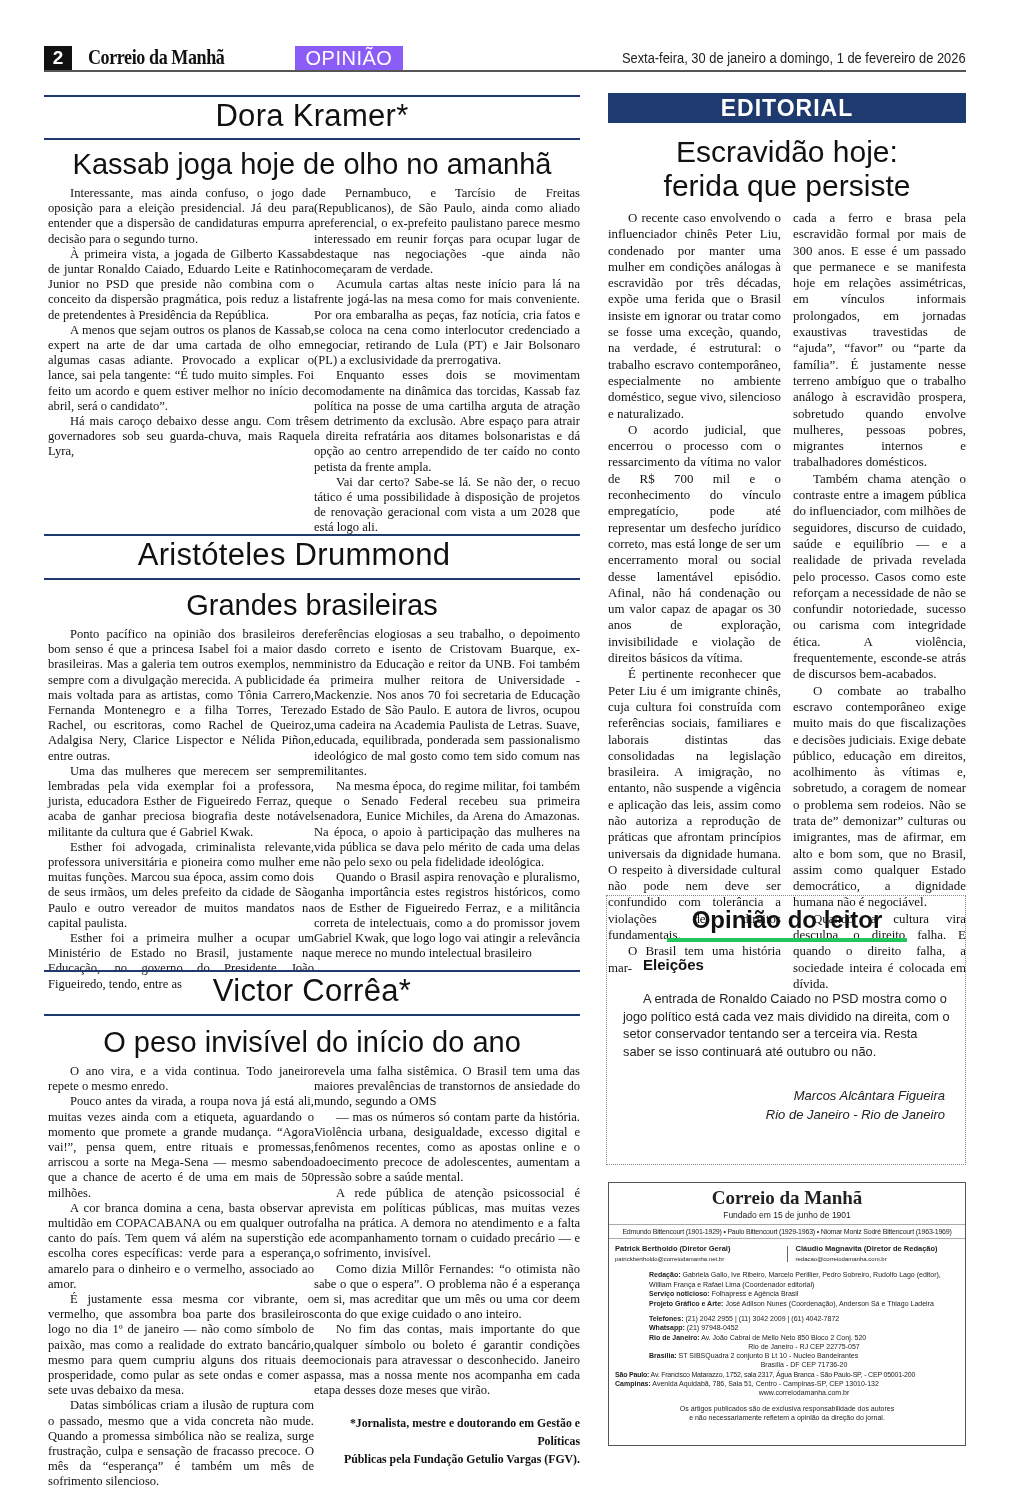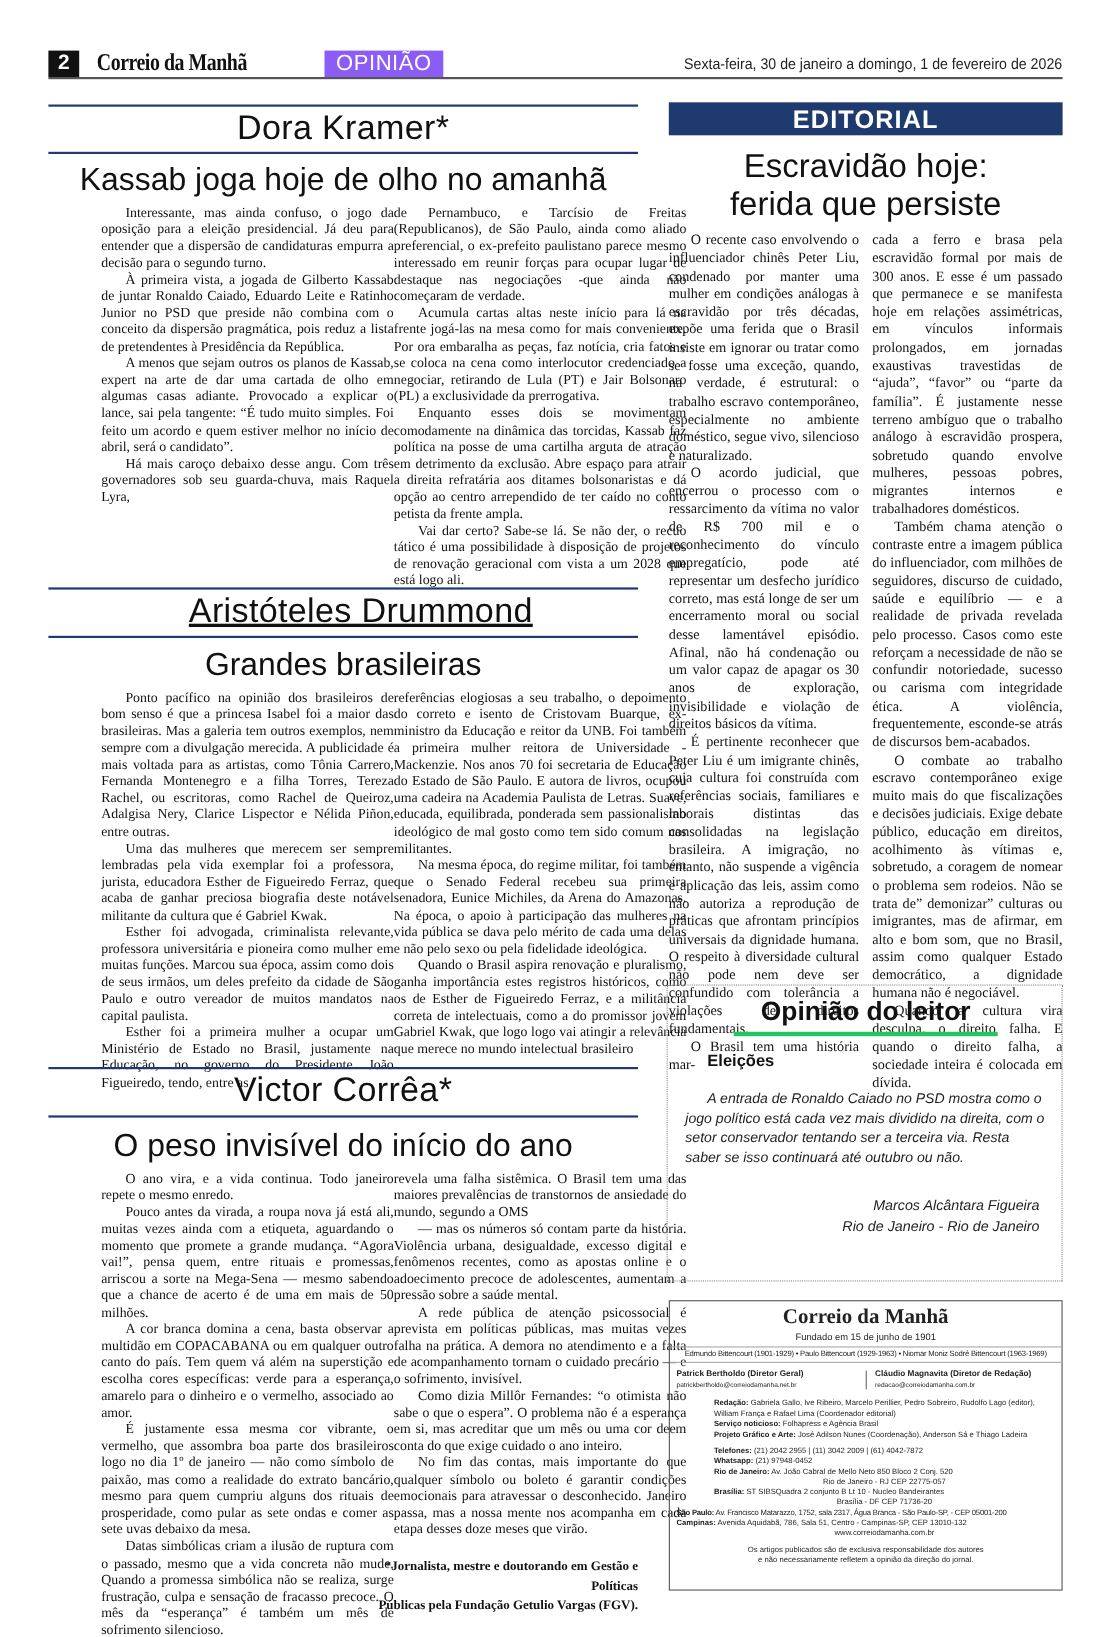--- a/index.html
+++ b/index.html
@@ -11,36 +11,36 @@
   .brand { position: absolute; left: 44px; top: -2px; font-family: "Liberation Serif", serif; font-weight: bold; font-size: 22px; letter-spacing: -0.5px; transform: scaleX(0.82); transform-origin: left; }
   .section-tag { position: absolute; left: 251px; top: 0; width: 108px; height: 24px; background: #8b5cf6; color: #fff; font-family: "Liberation Sans", sans-serif; font-size: 20px; text-align: center; line-height: 24px; letter-spacing: 0.5px; }
   .dateline { position: absolute; right: 0; top: 4px; font-family: "Liberation Sans", sans-serif; font-size: 14px; color: #222; transform: scaleX(0.92); transform-origin: right; }
 
   .col-rule-top { position: absolute; height: 2px; background: #1e3a6e; }
   .col-rule-bottom { position: absolute; height: 2px; background: #1e3a6e; }
 
   .author-h { position: absolute; text-align: center; font-family: "Liberation Sans", sans-serif; font-size: 31px; color: #111; letter-spacing: 0.3px; }
   .headline { position: absolute; text-align: center; font-family: "Liberation Sans", sans-serif; font-size: 29px; color: #111; }
 
-  .body-cols { position: absolute; display: flex; gap: 0; margin-left: 44px; }
+  .body-cols { position: absolute; display: flex; gap: 0; }
   .body-col { flex: 1; font-size: 12.6px; line-height: 15.2px; text-align: justify; hyphens: auto; }
   .body-col p { text-indent: 22px; }
   .body-col p.noindent { text-indent: 0; }
 
   .editorial-bar { position: absolute; left: 608px; top: 93px; width: 358px; height: 30px; background: #1e3a6e; color: #fff; font-family: "Liberation Sans", sans-serif; font-weight: bold; font-size: 23px; text-align: center; line-height: 30px; letter-spacing: 1px; }
   .ed-headline { position: absolute; left: 608px; top: 135px; width: 358px; text-align: center; font-family: "Liberation Sans", sans-serif; font-size: 30px; line-height: 34px; }
   .ed-cols { position: absolute; left: 608px; top: 210px; width: 358px; display: flex; gap: 12px; }
   .ed-col { flex: 1; font-size: 12.9px; line-height: 16.3px; text-align: justify; }
   .ed-col p { text-indent: 20px; }
   .ed-col p.noindent { text-indent: 0; }
 
   .leitor-box { position: absolute; left: 606px; top: 895px; width: 360px; height: 270px; border: 1px dotted #888; }
   .leitor-title { position: absolute; left: 60px; top: 10px; width: 240px; text-align: center; font-family: "Liberation Sans", sans-serif; font-weight: bold; font-size: 24px; padding-bottom: 4px; border-bottom: 4px solid #22c55e; }
   .leitor-sub { position: absolute; left: 36px; top: 60px; font-family: "Liberation Sans", sans-serif; font-weight: bold; font-size: 15px; }
-  .leitor-text { position: absolute; left: 16px; top: 94px; width: 328px; font-family: "Liberation Sans", sans-serif; font-size: 12.8px; line-height: 17.5px; color: #222; text-indent: 20px; font-style: italic; }
+  .leitor-text { position: absolute; left: 16px; top: 94px; width: 328px; font-family: "Liberation Sans", sans-serif; font-size: 12.8px; line-height: 17.5px; color: #222; text-indent: 20px; }
   .leitor-sign { position: absolute; right: 20px; top: 190px; text-align: right; font-family: "Liberation Sans", sans-serif; font-style: italic; font-size: 13px; line-height: 19px; color: #222; }
 
   .expediente { position: absolute; left: 608px; top: 1182px; width: 358px; height: 264px; border: 1px solid #555; font-family: "Liberation Sans", sans-serif; color: #222; }
   .exp-brand { text-align: center; font-family: "Liberation Serif", serif; font-weight: bold; font-size: 19px; margin-top: 4px; }
   .exp-founded { text-align: center; font-size: 8.5px; margin-top: 1px; }
   .exp-founders { font-size: 7px; text-align: center; border-top: 1px solid #aaa; border-bottom: 1px solid #aaa; padding: 3px 0; margin-top: 4px; white-space: nowrap; letter-spacing: -0.2px; }
   .exp-directors { display: flex; padding: 5px 6px 2px 6px; font-size: 7.5px; }
   .exp-directors div { flex: 1; line-height: 10px; }
   .exp-directors .sep { flex: 0 0 1px; background: #666; margin: 2px 8px; }
   .exp-directors .email { font-size: 6px; }
@@ -75,21 +75,21 @@
   </div>
   <div class="body-col">
     <p class="noindent">de Pernambuco, e Tarcísio de Freitas (Republicanos), de São Paulo, ainda como aliado preferencial, o ex-prefeito paulistano parece mesmo interessado em reunir forças para ocupar lugar de destaque nas negociações -que ainda não começaram de verdade.</p>
     <p>Acumula cartas altas neste início para lá na frente jogá-las na mesa como for mais conveniente. Por ora embaralha as peças, faz notícia, cria fatos e se coloca na cena como interlocutor credenciado a negociar, retirando de Lula (PT) e Jair Bolsonaro (PL) a exclusividade da prerrogativa.</p>
     <p>Enquanto esses dois se movimentam comodamente na dinâmica das torcidas, Kassab faz política na posse de uma cartilha arguta de atração em detrimento da exclusão. Abre espaço para atrair a direita refratária aos ditames bolsonaristas e dá opção ao centro arrependido de ter caído no conto petista da frente ampla.</p>
     <p>Vai dar certo? Sabe-se lá. Se não der, o recuo tático é uma possibilidade à disposição de projetos de renovação geracional com vista a um 2028 que está logo ali.</p>
   </div>
 </div>
 
 <div class="col-rule-top" style="left:44px; top:534px; width:536px;"></div>
-<div class="author-h" style="left:60px; top:537px; width:536px;text-decoration:underline;">Aristóteles Drummond</div>
+<div class="author-h" style="left:26px; top:537px; width:536px;">Aristóteles Drummond</div>
 <div class="col-rule-bottom" style="left:44px; top:578px; width:536px;"></div>
 <div class="headline" style="left:44px; top:589px; width:536px;">Grandes brasileiras</div>
 <div class="body-cols" style="left:48px; top:627px; width:532px;">
   <div class="body-col">
     <p>Ponto pacífico na opinião dos brasileiros de bom senso é que a princesa Isabel foi a maior das brasileiras. Mas a galeria tem outros exemplos, nem sempre com a divulgação merecida. A publicidade é mais voltada para as artistas, como Tônia Carrero, Fernanda Montenegro e a filha Torres, Tereza Rachel, ou escritoras, como Rachel de Queiroz, Adalgisa Nery, Clarice Lispector e Nélida Piñon, entre outras.</p>
     <p>Uma das mulheres que merecem ser sempre lembradas pela vida exemplar foi a professora, jurista, educadora Esther de Figueiredo Ferraz, que acaba de ganhar preciosa biografia deste notável militante da cultura que é Gabriel Kwak.</p>
     <p>Esther foi advogada, criminalista relevante, professora universitária e pioneira como mulher em muitas funções. Marcou sua época, assim como dois de seus irmãos, um deles prefeito da cidade de São Paulo e outro vereador de muitos mandatos na capital paulista.</p>
     <p>Esther foi a primeira mulher a ocupar um Ministério de Estado no Brasil, justamente na Educação, no governo do Presidente João Figueiredo, tendo, entre as</p>
   </div>
   <div class="body-col">

